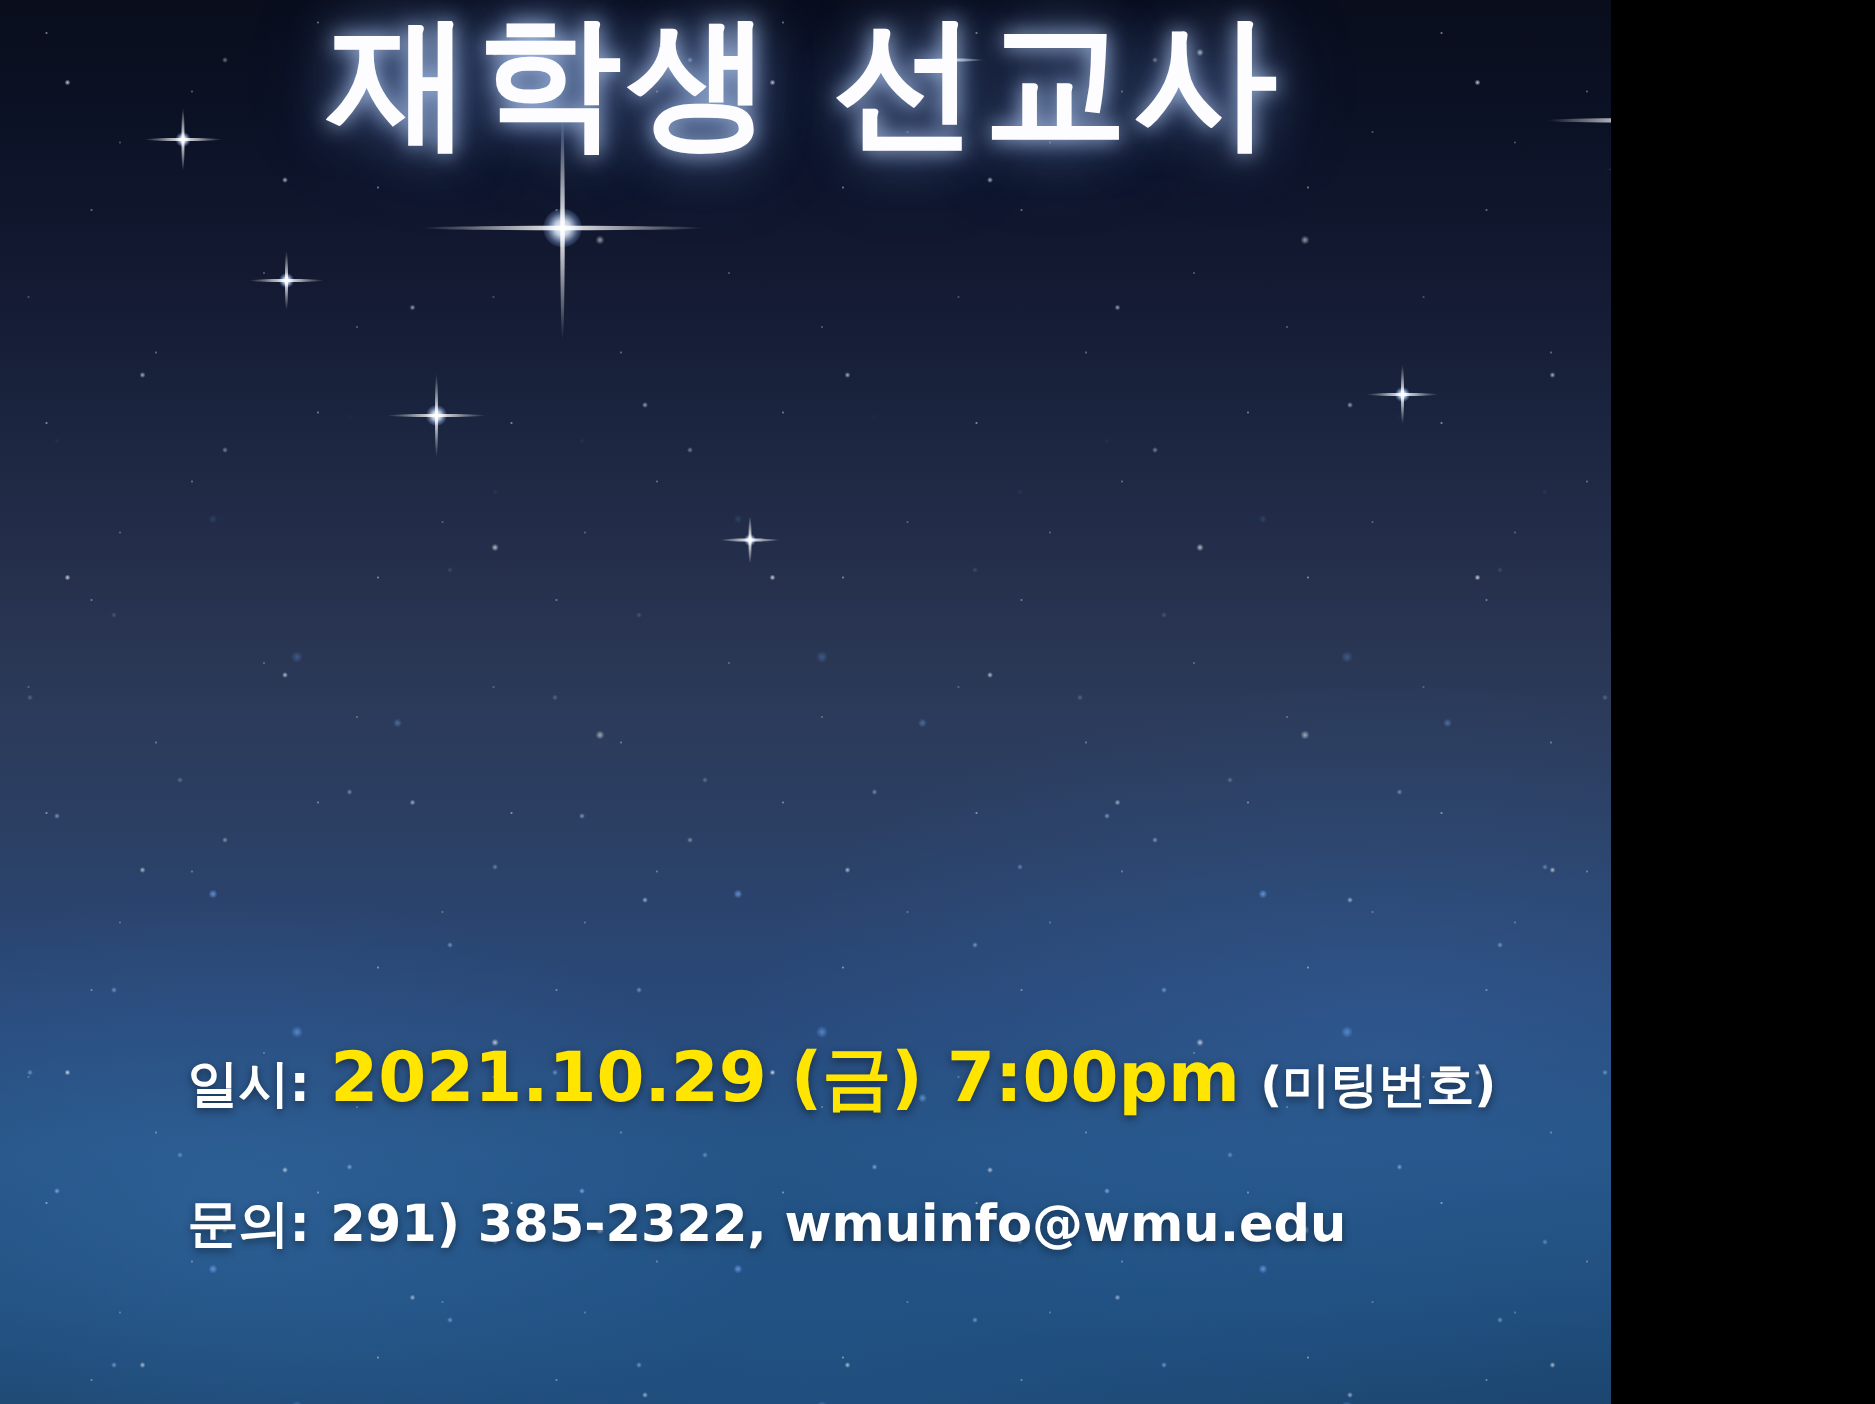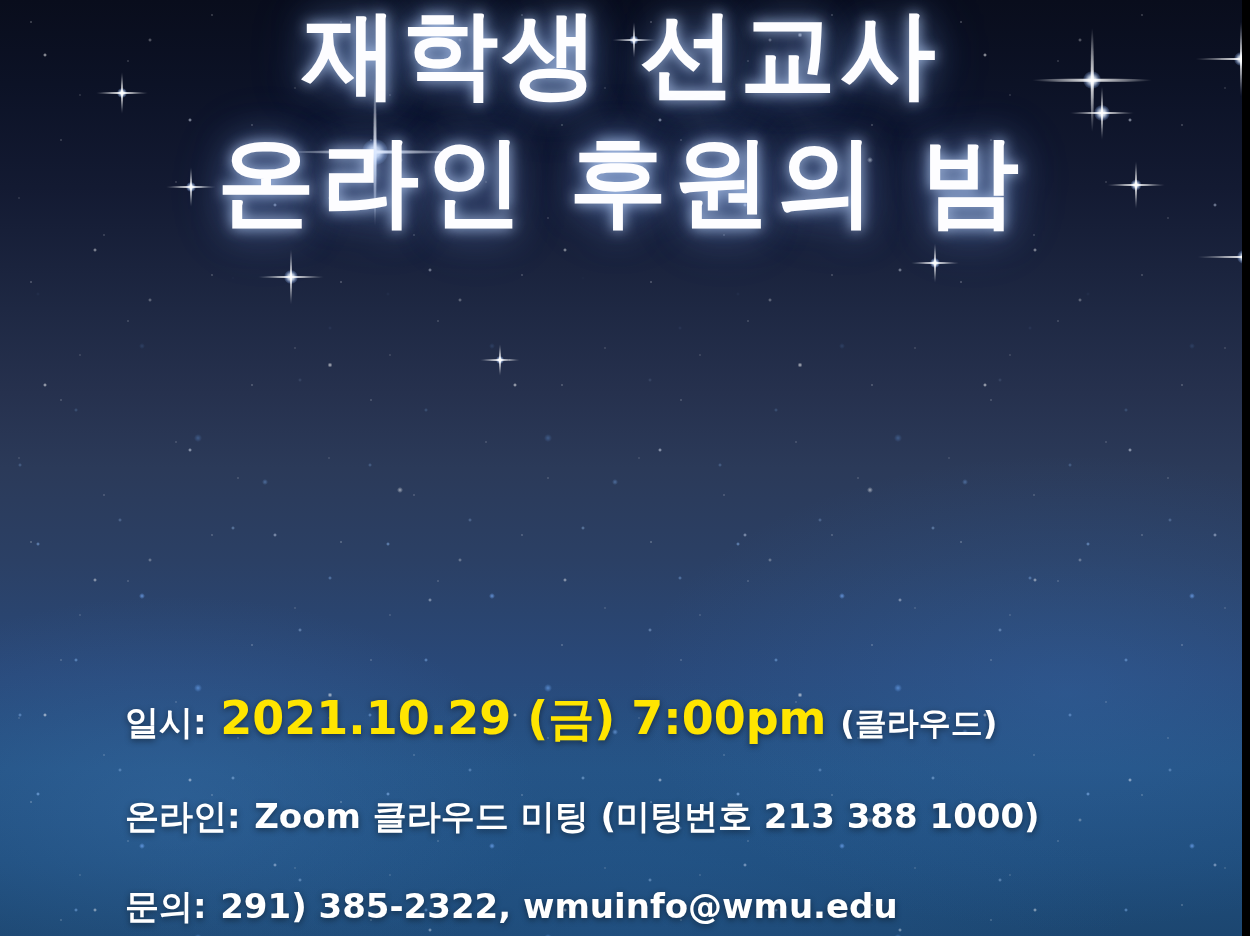--- a/index.html
+++ b/index.html
@@ -3,38 +3,39 @@
 <meta charset="utf-8">
 <title>Online Fundraising Night Poster</title>
 <style>
   html, body {
     margin: 0;
     padding: 0;
     background: #000;
   }
   #poster {
     position: relative;
-    width: 1242px;
+    width: 1050px;
     height: 936px;
     overflow: hidden;
     font-family: "Liberation Sans", "DejaVu Sans", sans-serif;
     
     background:
       linear-gradient(to bottom,
         #090d1c 0%,
         #0c1226 9%,
         #131a32 20%,
         #1e2843 33%,
         #26314e 42%,
         #2b3a59 50%,
         #2b4065 60%,
         #29497a 72%,
         #245283 82%,
         #1f4d7c 92%,
         #1c4670 100%);
+    padding-left: 24px;
   }
 
   
   .stars {
     position: absolute;
     inset: 0;
     pointer-events: none;
   }
 
   
@@ -271,35 +272,30 @@
     <span class="core" style="width:8px;height:8px;"></span>
     <span class="ray-h" style="width:40px;height:2px;"></span>
     <span class="ray-v" style="width:2px;height:32px;"></span>
   </div>
 
   <div id="headline">
 
     <div class="line ko" id="title-line-1">재학생 선교사</div>
 
 
-    <div class="line ko" id="title-line-3">온라인 후원의 밤</div>
   </div>
 
   <div id="info">
 
     <div class="info-line" id="info-date">
       <span class="lbl">일시:</span>
       <span class="y">2021.10.29 (금) 7:00pm</span>
-      <span class="sm">(클라우드)</span>
+      <span class="sm">(미팅번호)</span>
     </div>
 
-    <div class="info-line" id="info-online">
-      <span class="lbl">온라인:</span>
-      <span class="lbl">Zoom 클라우드 미팅 (미팅번호 213 388 1000)</span>
-    </div>
 
     <div class="info-line" id="info-contact">
       <span class="lbl">문의:</span>
       <span class="lbl">291) 385-2322, wmuinfo@wmu.edu</span>
     </div>
   </div>
 
 </div>
 
 </body></html>

